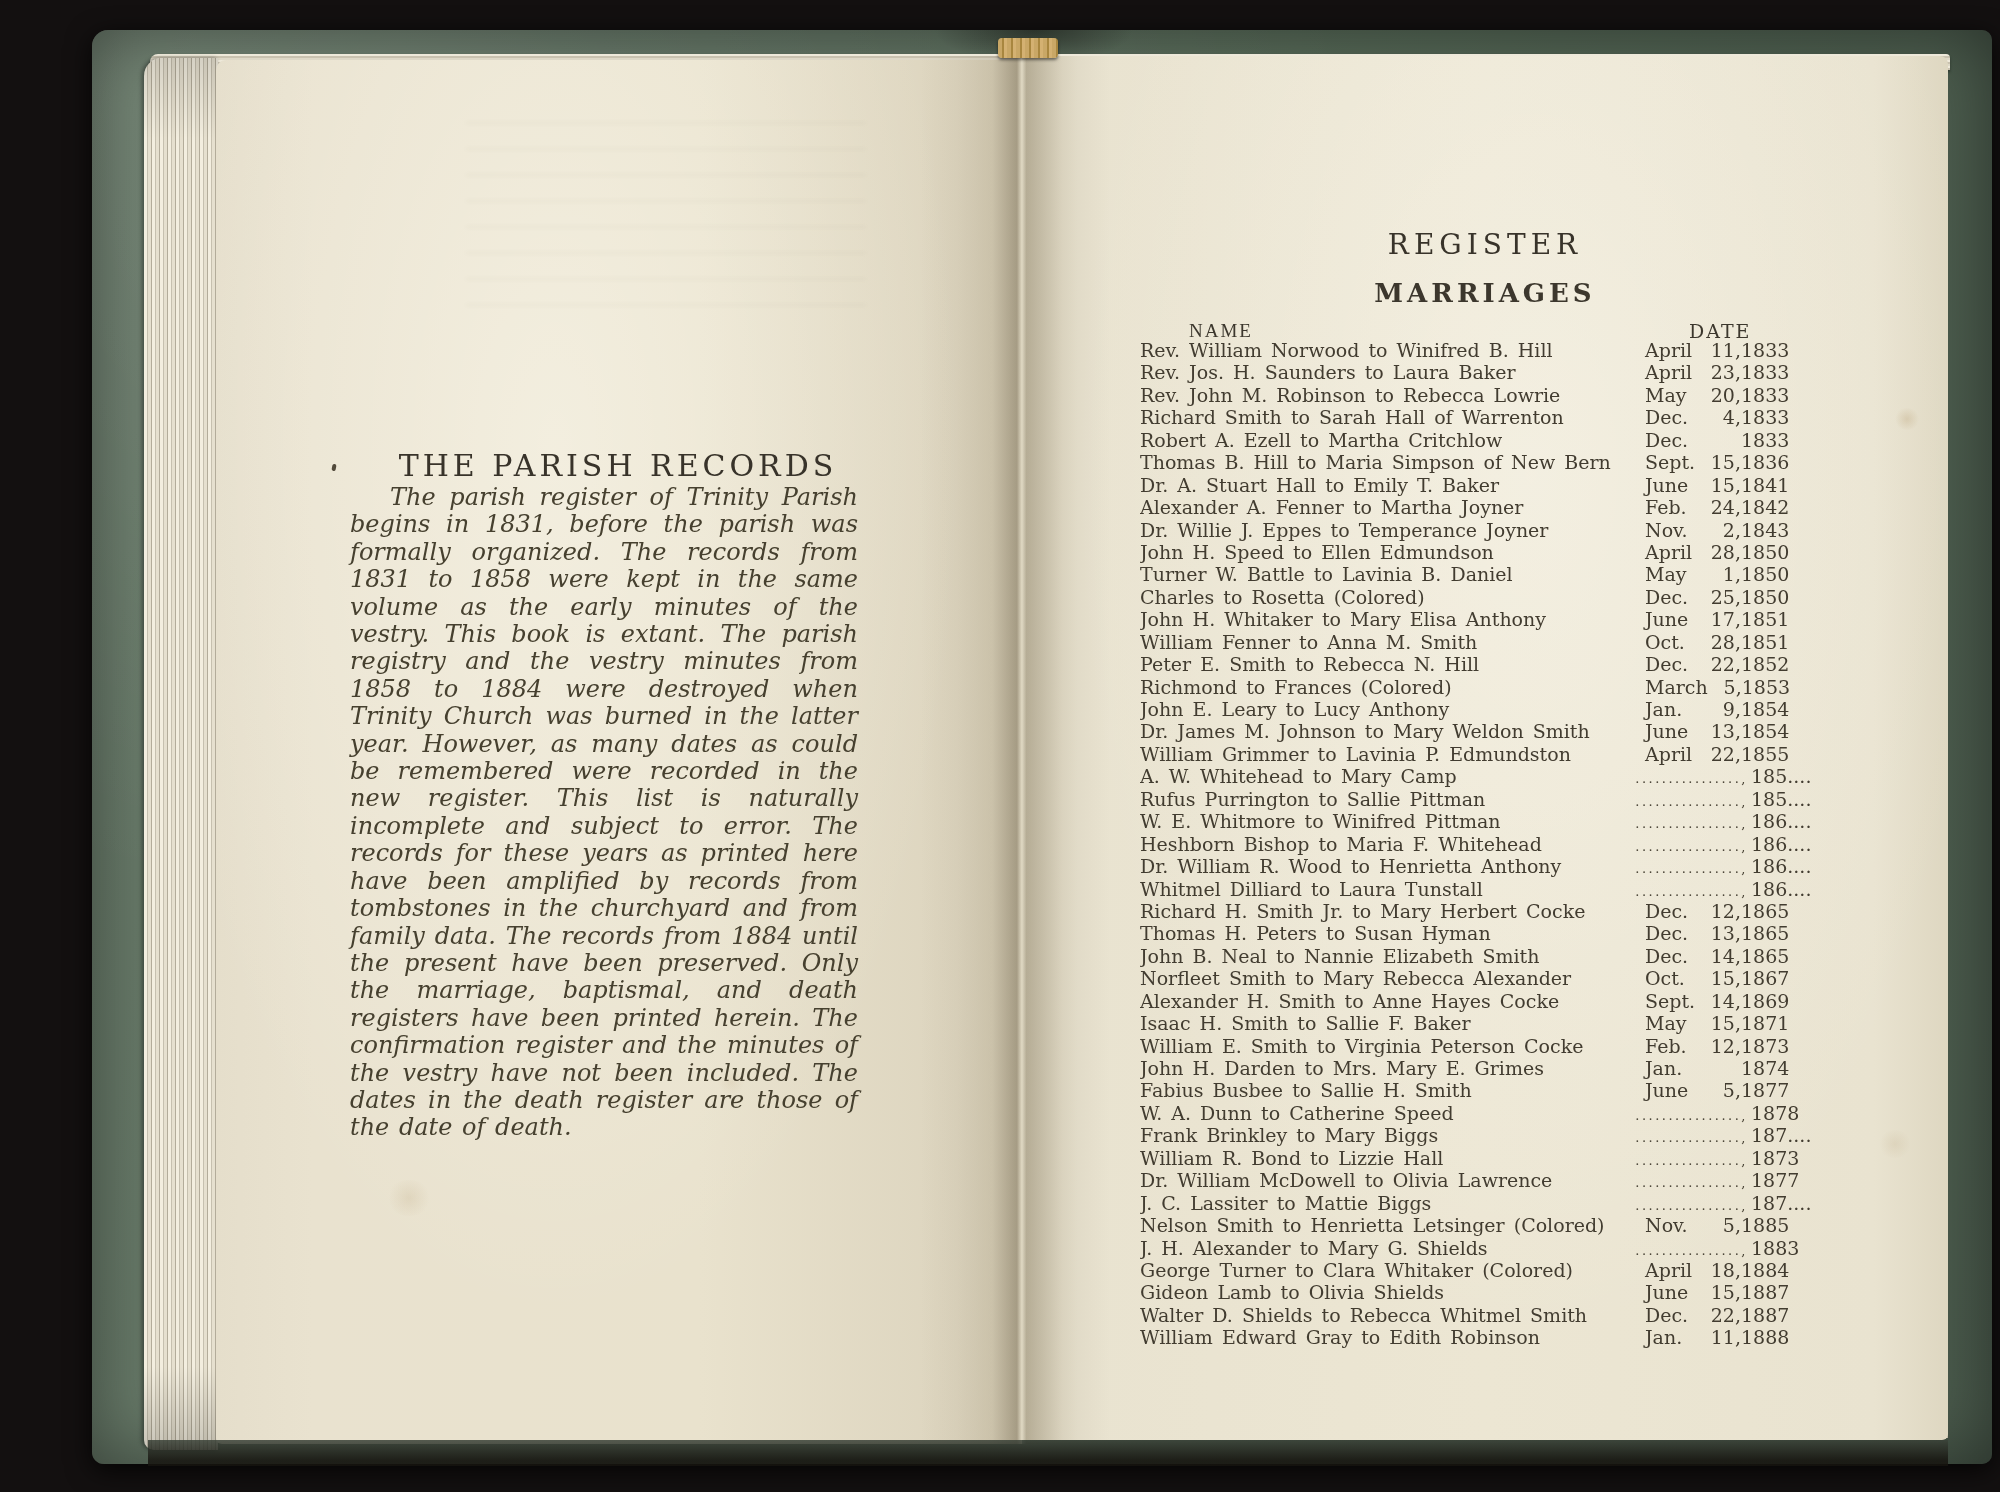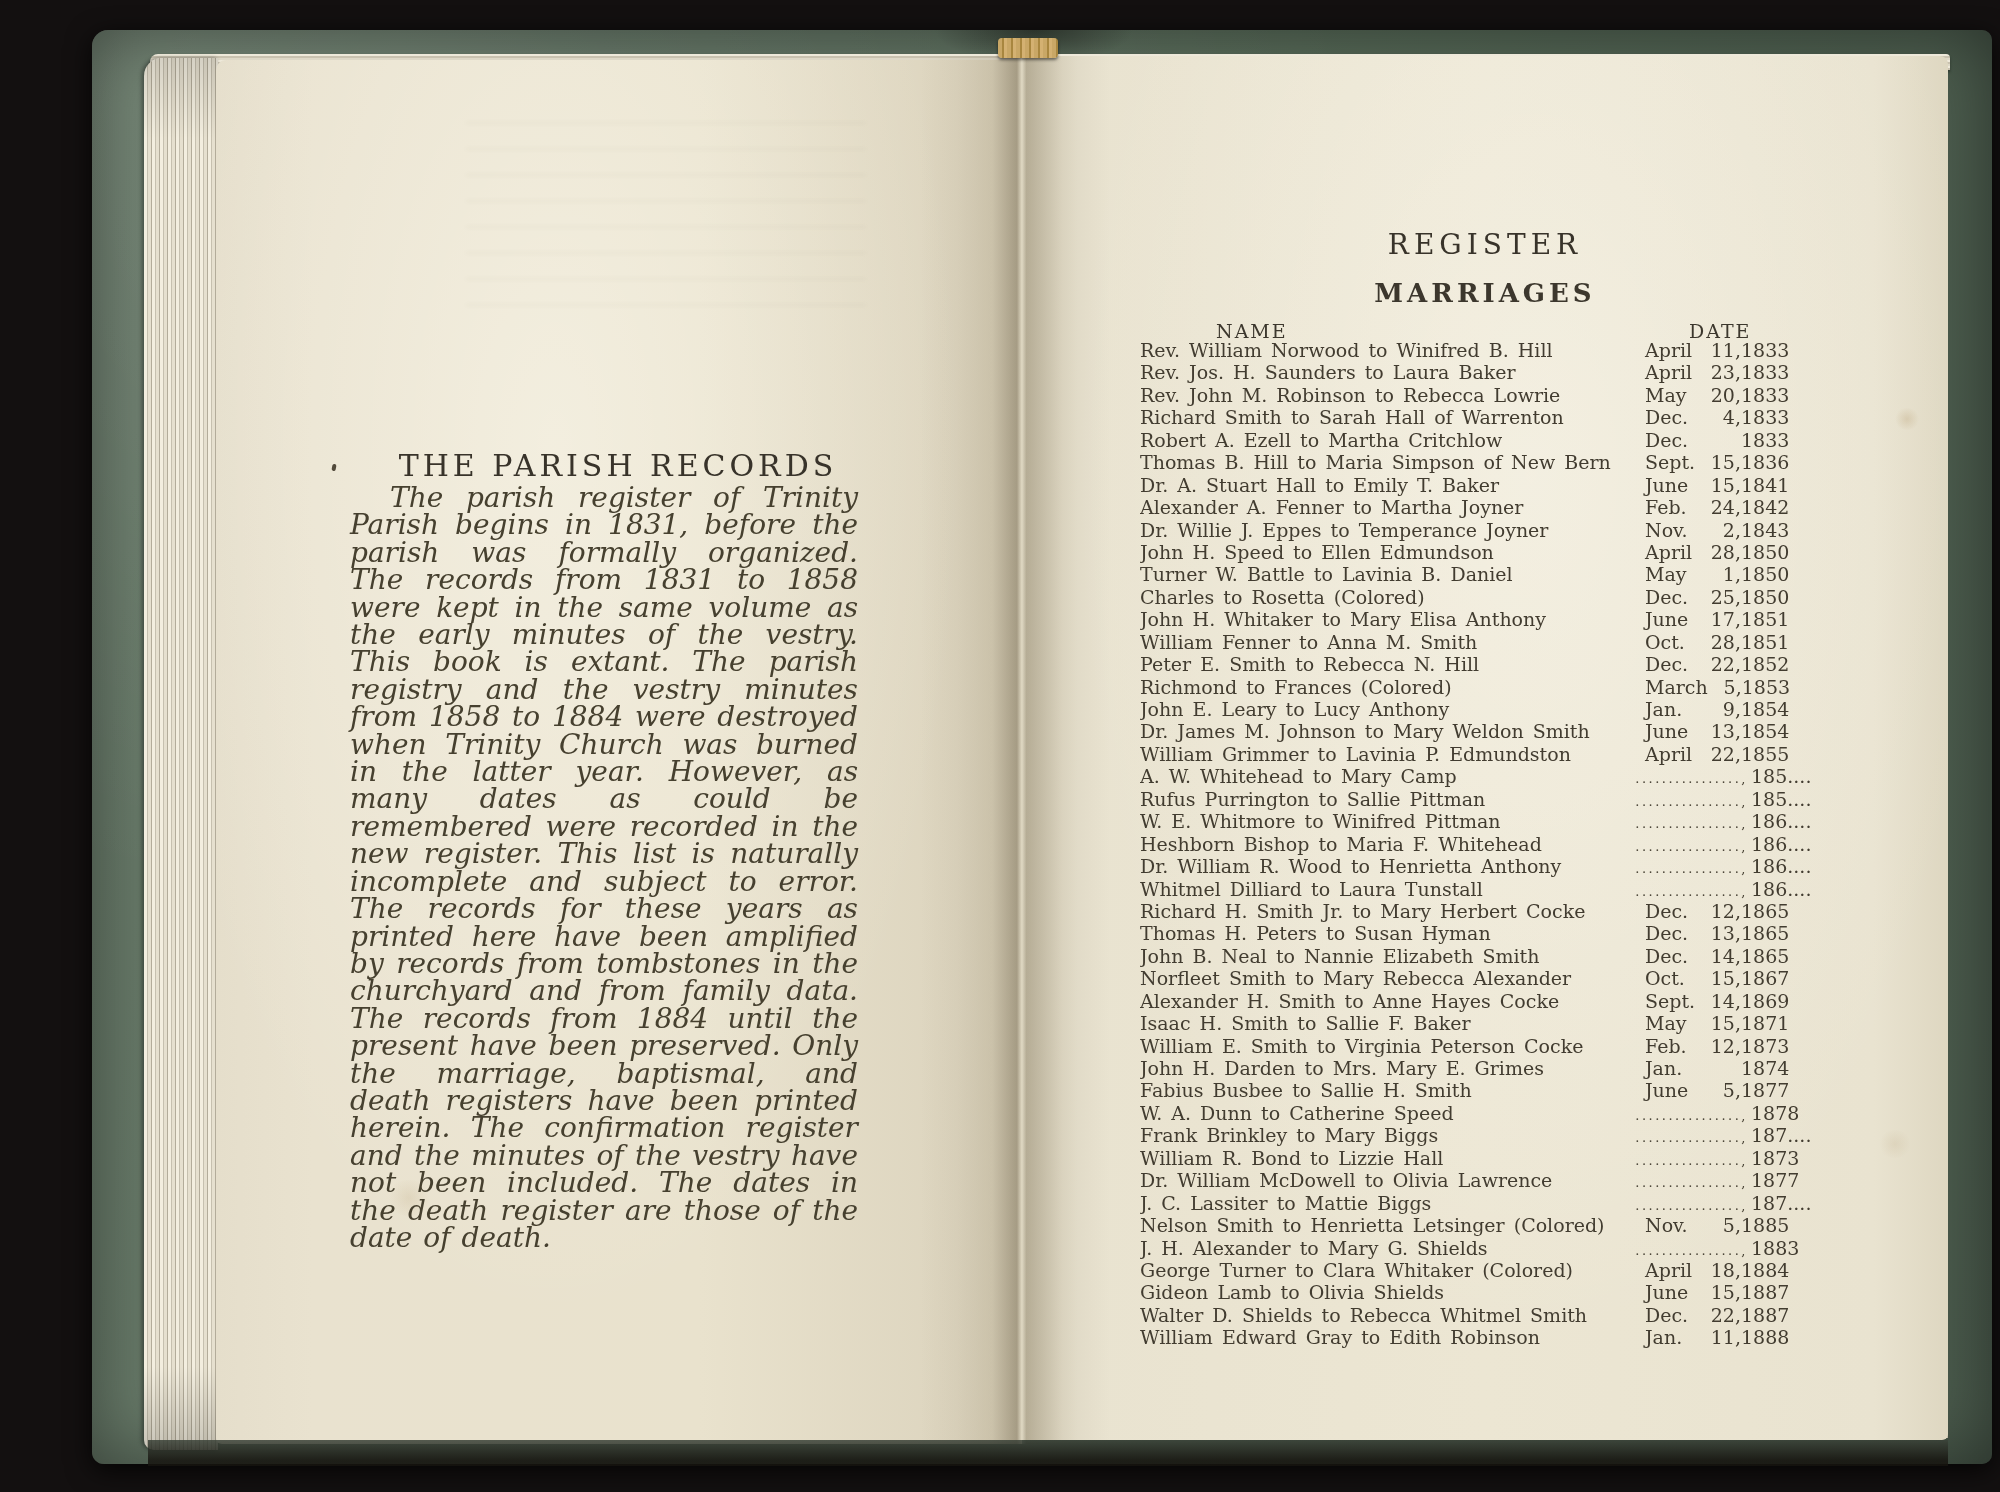--- a/index.html
+++ b/index.html
@@ -97,37 +97,37 @@
 
   
   .lp-title{
     position:absolute;left:130px;top:372px;width:512px;
     margin:16px;text-align:center;
     font-size:30px;font-weight:500;letter-spacing:4px;
     color:#38332a;
   }
   .lp-para{
     position:absolute;left:134px;top:424px;width:508px;margin:0;
-    font-style:italic;font-size:28px;line-height:27.4px;
+    font-style:italic;font-size:24px;line-height:27.4px;
     text-align:justify;text-indent:40px;
     word-spacing:2px;
     color:#46402f;
   }
 
   
   .rp-heading{
     position:absolute;left:0;top:172px;width:100%;margin:0;text-align:center;
     font-size:28px;font-weight:500;letter-spacing:5px;color:#38332a;
   }
   .rp-subheading{
     position:absolute;left:0;top:222px;width:100%;margin:0;text-align:center;
     font-size:26px;font-weight:700;letter-spacing:4px;color:#3c372d;
   }
   .cols-header{position:absolute;left:0;top:264px;width:100%;font-size:19px;letter-spacing:2px;color:#3c372d;}
-  .cols-header .name-h{position:absolute;left:194px;}
+  .cols-header .name-h{position:absolute;left:167px;font-family:Liberation Serif, serif;}
   .cols-header .date-h{position:absolute;left:667px;}
   .rows{position:absolute;left:118px;top:283px;width:716px;height:1010px;}
   .row{display:flex;align-items:baseline;height:22.45px;font-size:19px;white-space:nowrap;color:#423c30;}
   .row .n{flex:0 0 505px;overflow:hidden;word-spacing:3px;}
   .row .date{flex:1;display:flex;align-items:baseline;}
   .row .m{flex:0 0 62px;}
   .row .d{flex:0 0 34px;text-align:right;}
   .row .y{}
   .row .dots{
     flex:0 0 158px;margin-left:-55px;overflow:hidden;

